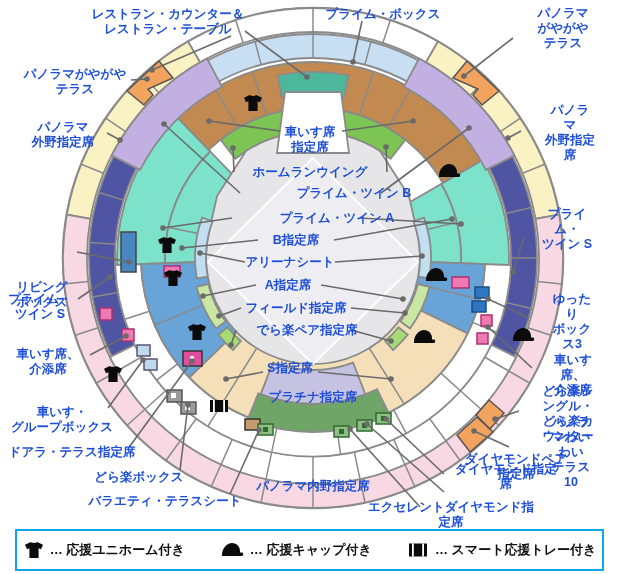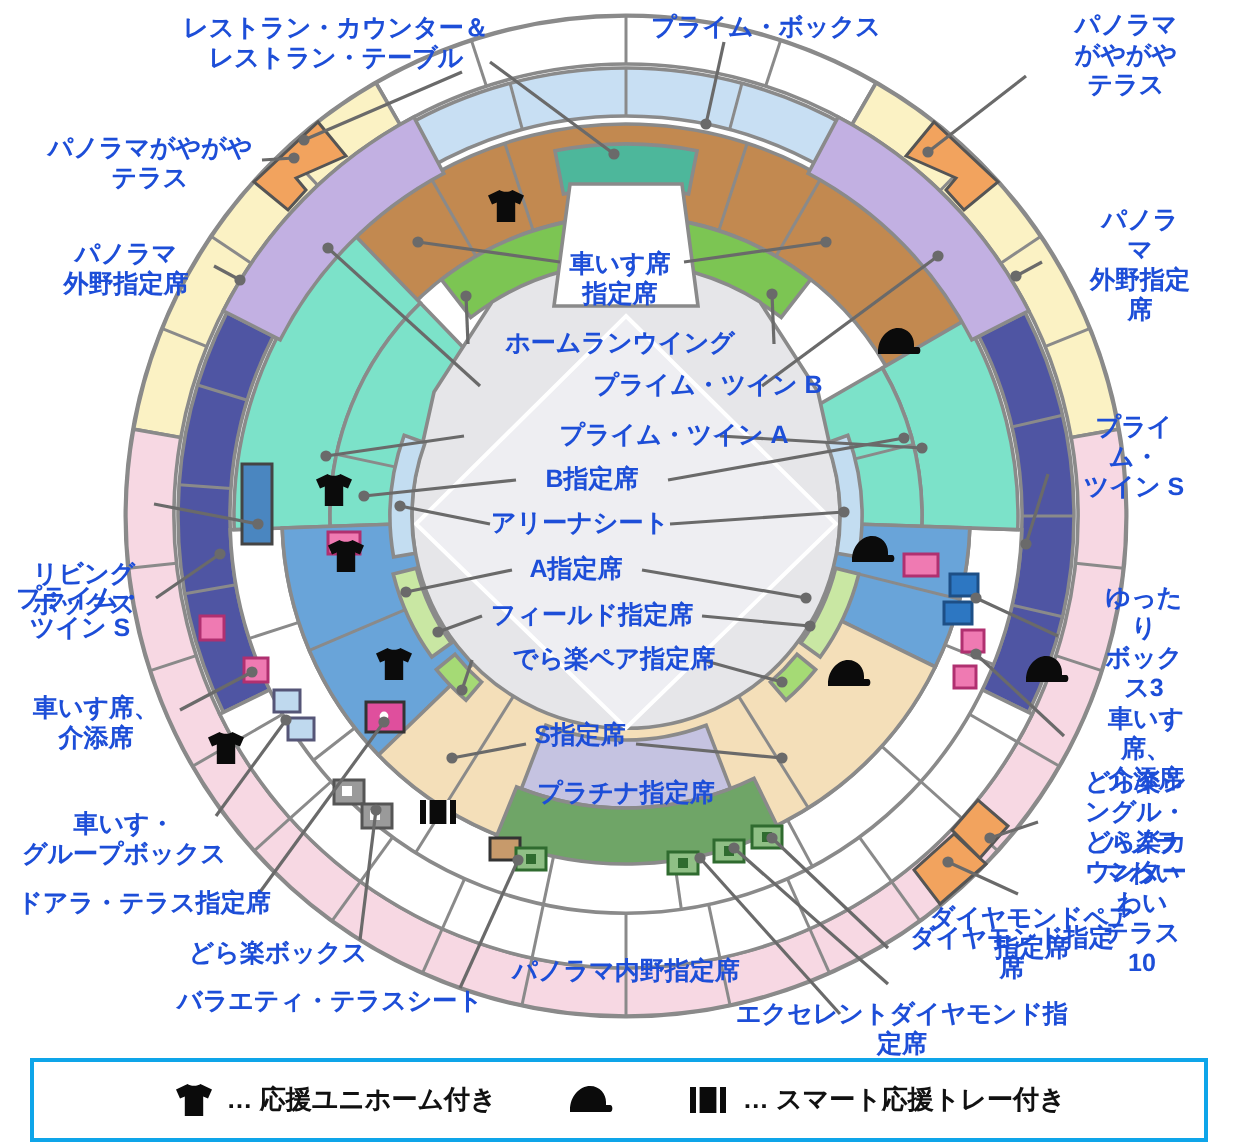--- a/index.html
+++ b/index.html
@@ -320,20 +320,21 @@
     <div class="legend-item">
       <svg width="22" height="20" viewBox="-11 -10 22 20">
         <path d="M-3.2,-8 C-2,-6.8 2,-6.8 3.2,-8 L9,-5.2 L7,-0.8 L4.6,-1.8 L4.6,8 L-4.6,8 L-4.6,-1.8 L-7,-0.8 L-9,-5.2 Z" fill="#0b0b0b"></path>
       </svg>
       <span>… 応援ユニホーム付き</span>
     </div>
     <div class="legend-item">
       <svg width="26" height="18" viewBox="-12 -9 26 18">
         <path d="M-9,6 L-9,5 C-9,-2 -4,-7 1,-7 C6,-7 9,-3 9,1 L9,2.5 L11,2.5 C12.6,2.5 12.6,6 11,6 Z" fill="#0b0b0b"></path>
       </svg>
+      <span>… 応援キャップ付き</span>
     </div>
     <div class="legend-item">
       <svg width="24" height="18" viewBox="-12 -9 24 18">
         <rect x="-9" y="-6.5" width="18" height="13" fill="#0b0b0b"></rect>
         <rect x="-6" y="-6.5" width="1.8" height="13" fill="#fff"></rect>
         <rect x="4.2" y="-6.5" width="1.8" height="13" fill="#fff"></rect>
       </svg>
       <span>… スマート応援トレー付き</span>
     </div>
   </div>

